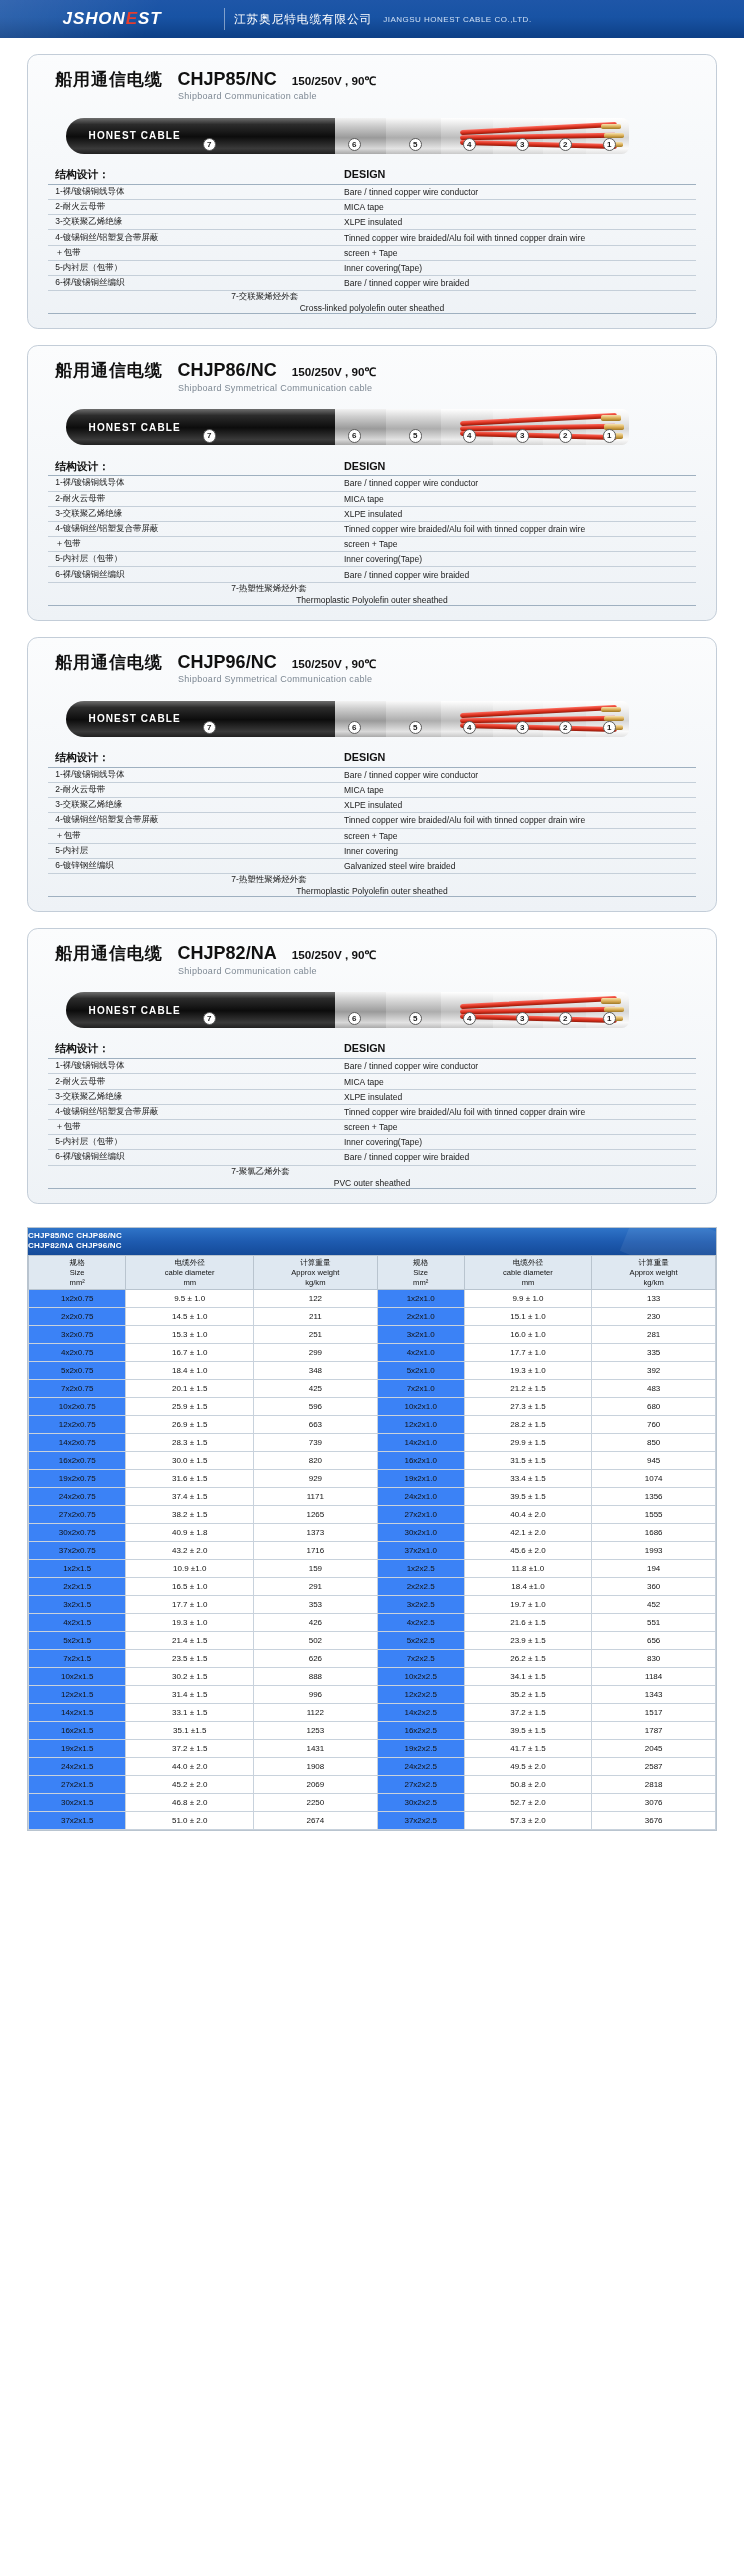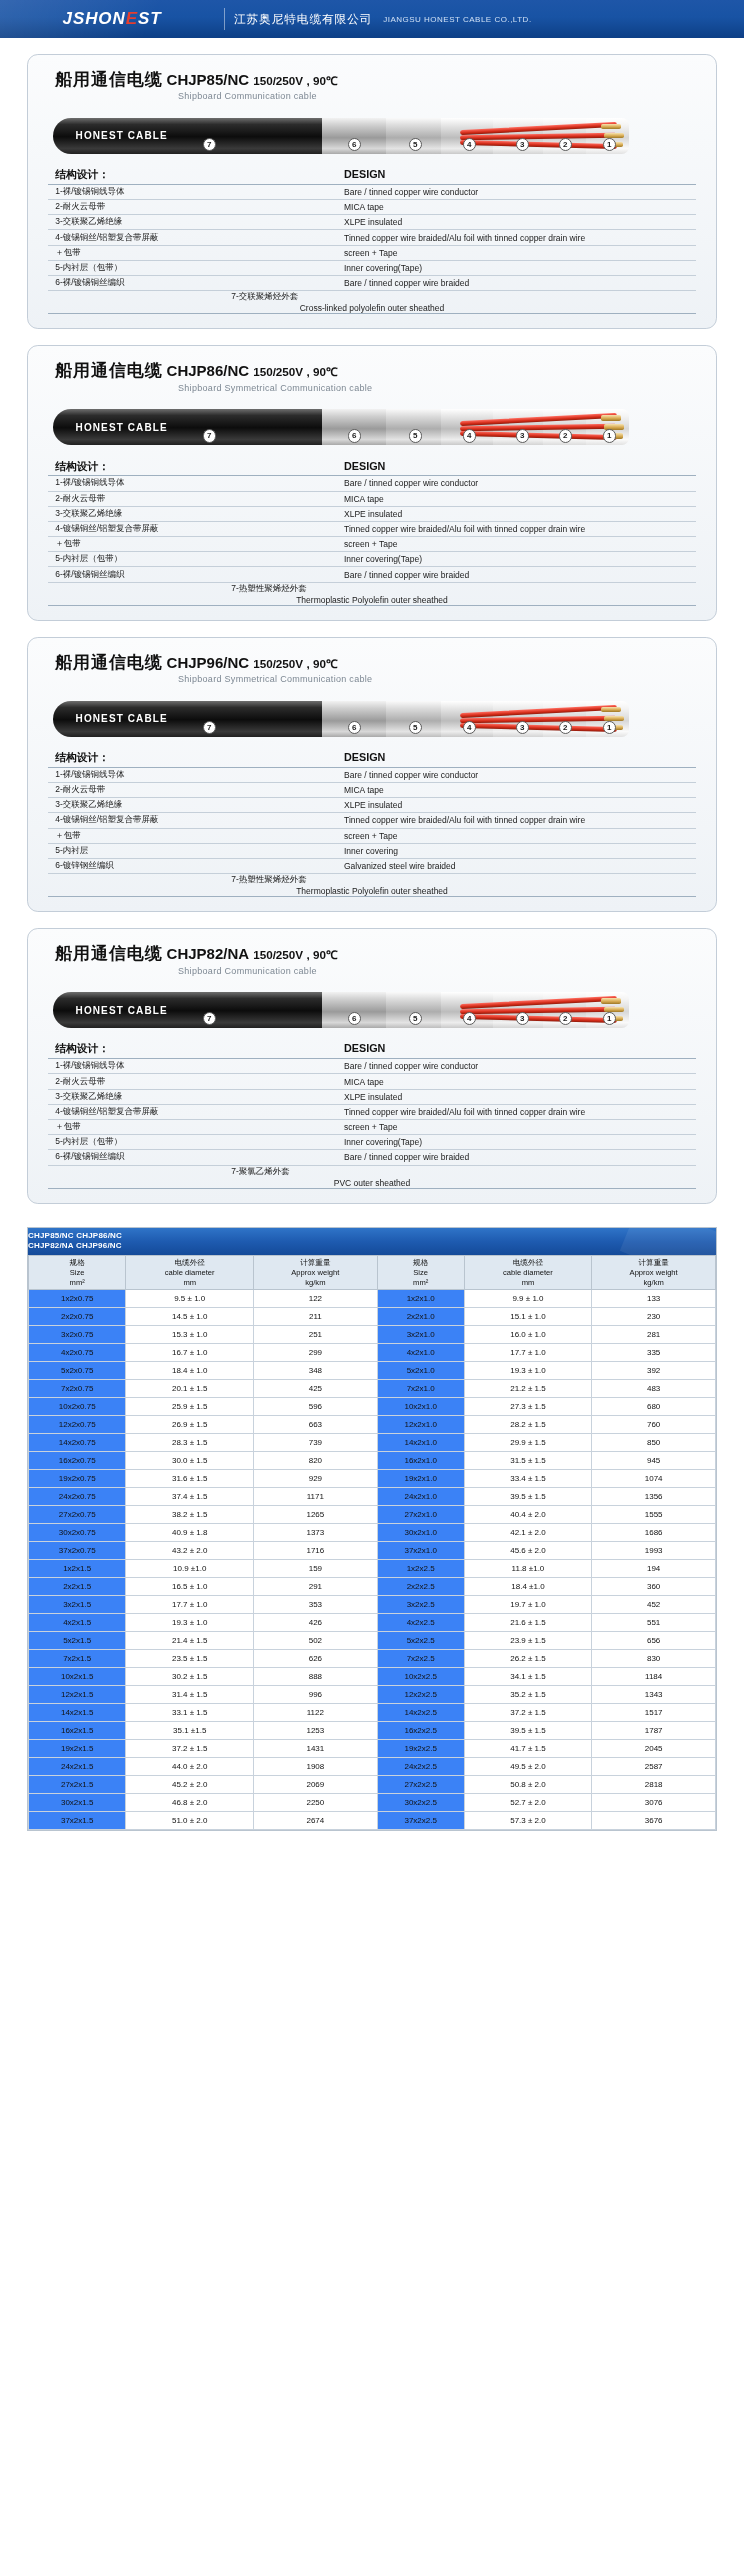--- a/index.html
+++ b/index.html
@@ -70,31 +70,31 @@
   .block {
     margin: 16px 27px 0 27px;
     border: 0.9px solid #c3cdd8;
     border-radius: 10.8px;
     background: linear-gradient(to bottom, #fbfcfd 0%, #eef2f6 100%);
     padding: 12.6px 20px 14.3px 20px;
   }
   .block-title {
     display: flex;
     align-items: baseline;
-    gap: 4px;
+    gap: 15px;
     margin-left: 7.2px;
   }
   .title-cn {
     font-size: 17px;
     font-weight: bold;
     color: #111;
     letter-spacing: 0.9px;
   }
   .title-code {
-    font-size: 15px;
+    font-size: 18px;
     font-weight: bold;
     color: #111;
   }
   .title-rating {
     font-size: 11.7px;
     font-weight: bold;
     color: #111;
   }
   .title-en {
     font-size: 9px;
@@ -104,21 +104,21 @@
   }
 
   
   .cable {
     position: relative;
     height: 54px;
     margin: 7.2px 3.6px 3.6px 3.6px;
   }
   .cable-body {
     position: absolute;
-    left: 1px; top: 9px;
+    left: 14px; top: 9px;
     width: 269px; height: 36px;
     border-radius: 18px 0 0 18px;
     background: linear-gradient(to bottom, #6e6e6e 0%, #2c2c2c 18%, #0c0c0c 52%, #3a3a3a 85%, #202020 100%);
     display: flex;
     align-items: center;
     padding-left: 23px;
   }
   .cable-body span {
     color: #ffffff;
     font-size: 10px;

